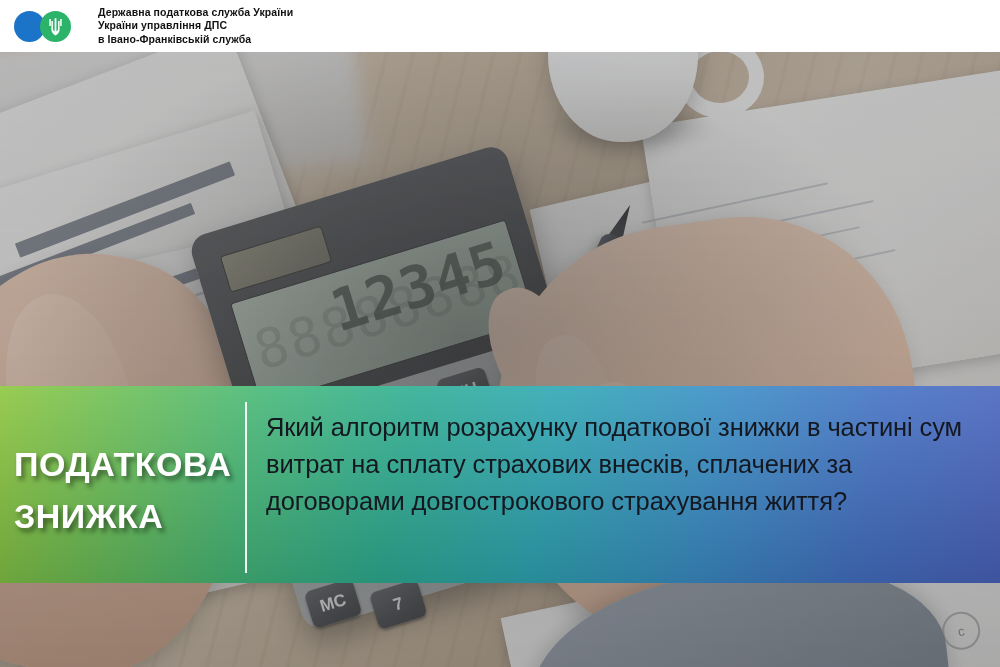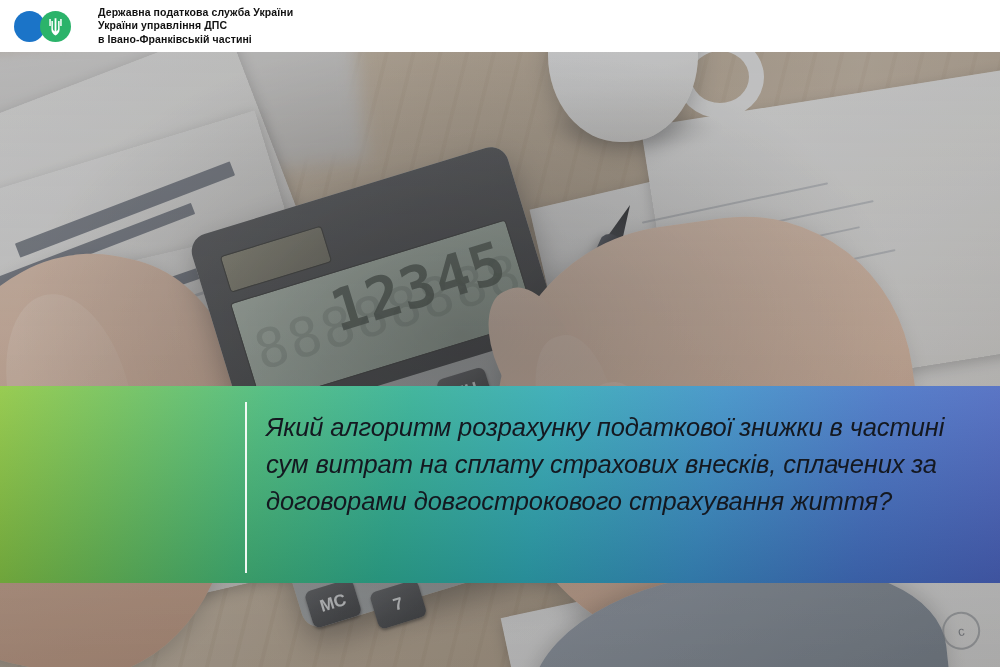--- a/index.html
+++ b/index.html
@@ -371,21 +371,20 @@
     letter-spacing: 0.5px;
     text-shadow: 3px 4px 5px rgba(0,0,0,0.45);
   }
   .banner-title span { display: block; }
   .banner-question {
     position: absolute;
     left: 266px; top: 23px;
     width: 716px;
     color: #141820;
     font-size: 25.5px;
-    font-style: italic;
     line-height: 37px;
     letter-spacing: -0.1px;
   }
 </style>
 </head>
 <body>
 
 <div class="page">
 
   <div class="header">
@@ -393,21 +392,21 @@
       <div class="logo-circle-blue"></div>
       <div class="logo-circle-green">
         <svg width="15" height="19" viewBox="0 0 15 19" aria-hidden="true">
           <path d="M7.5 18.6 C5.2 17.1 3.4 15.2 3.4 12.4 L3.4 4.0 L4.9 4.0 L4.9 11.6 C4.9 12.9 5.6 13.8 6.6 14.5 L6.6 1.2 L8.4 1.2 L8.4 14.5 C9.4 13.8 10.1 12.9 10.1 11.6 L10.1 4.0 L11.6 4.0 L11.6 12.4 C11.6 15.2 9.8 17.1 7.5 18.6 Z M1.3 2.0 L2.8 2.0 L2.8 9.0 L1.3 9.0 Z M12.2 2.0 L13.7 2.0 L13.7 9.0 L12.2 9.0 Z" fill="#ffffff"></path>
         </svg>
       </div>
     </div>
     <div class="header-text">
       <div>Державна податкова служба України</div>
       <div>України управління ДПС</div>
-      <div>в Івано-Франківській частині</div>
+      <div>в Івано-Франківській служба</div>
     </div>
   </div>
 
   <div class="photo">
     <div class="desk"></div>
     <div class="desk-grain"></div>
     <div class="wall"></div>
 
     <div class="sheet sheet-right1"></div>
     <div class="sheet sheet-right2"></div>
@@ -477,17 +476,21 @@
       <div class="kp-circle" style="left:14px; top:48px;">■</div>
 
     </div>
 
     <div class="desk-shade"></div>
     <div class="photo-tone"></div>
     <div class="photo-desat"></div>
   </div>
 
   <div class="banner">
+    <div class="banner-title">
+      <span>ПОДАТКОВА</span>
+      <span>ЗНИЖКА</span>
+    </div>
     <div class="banner-divider"></div>
     <div class="banner-question">Який алгоритм розрахунку податкової знижки в частині сум витрат на сплату страхових внесків, сплачених за договорами довгострокового страхування життя?</div>
   </div>
 
 </div>
 
 </body></html>

